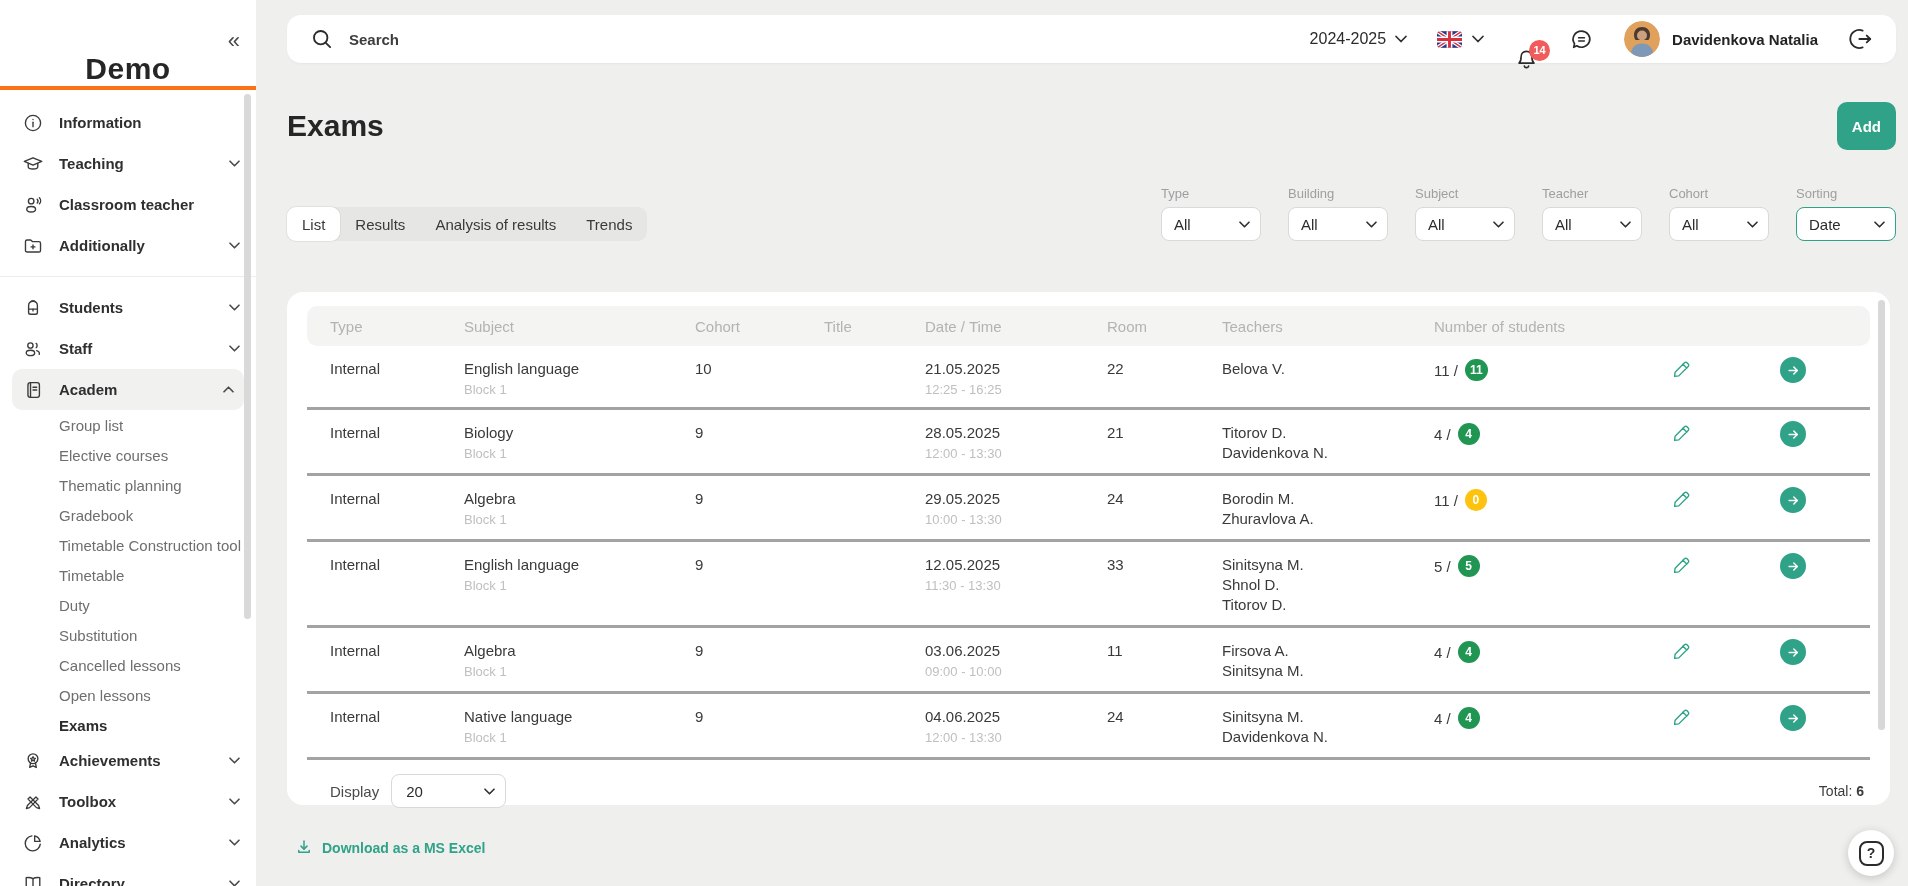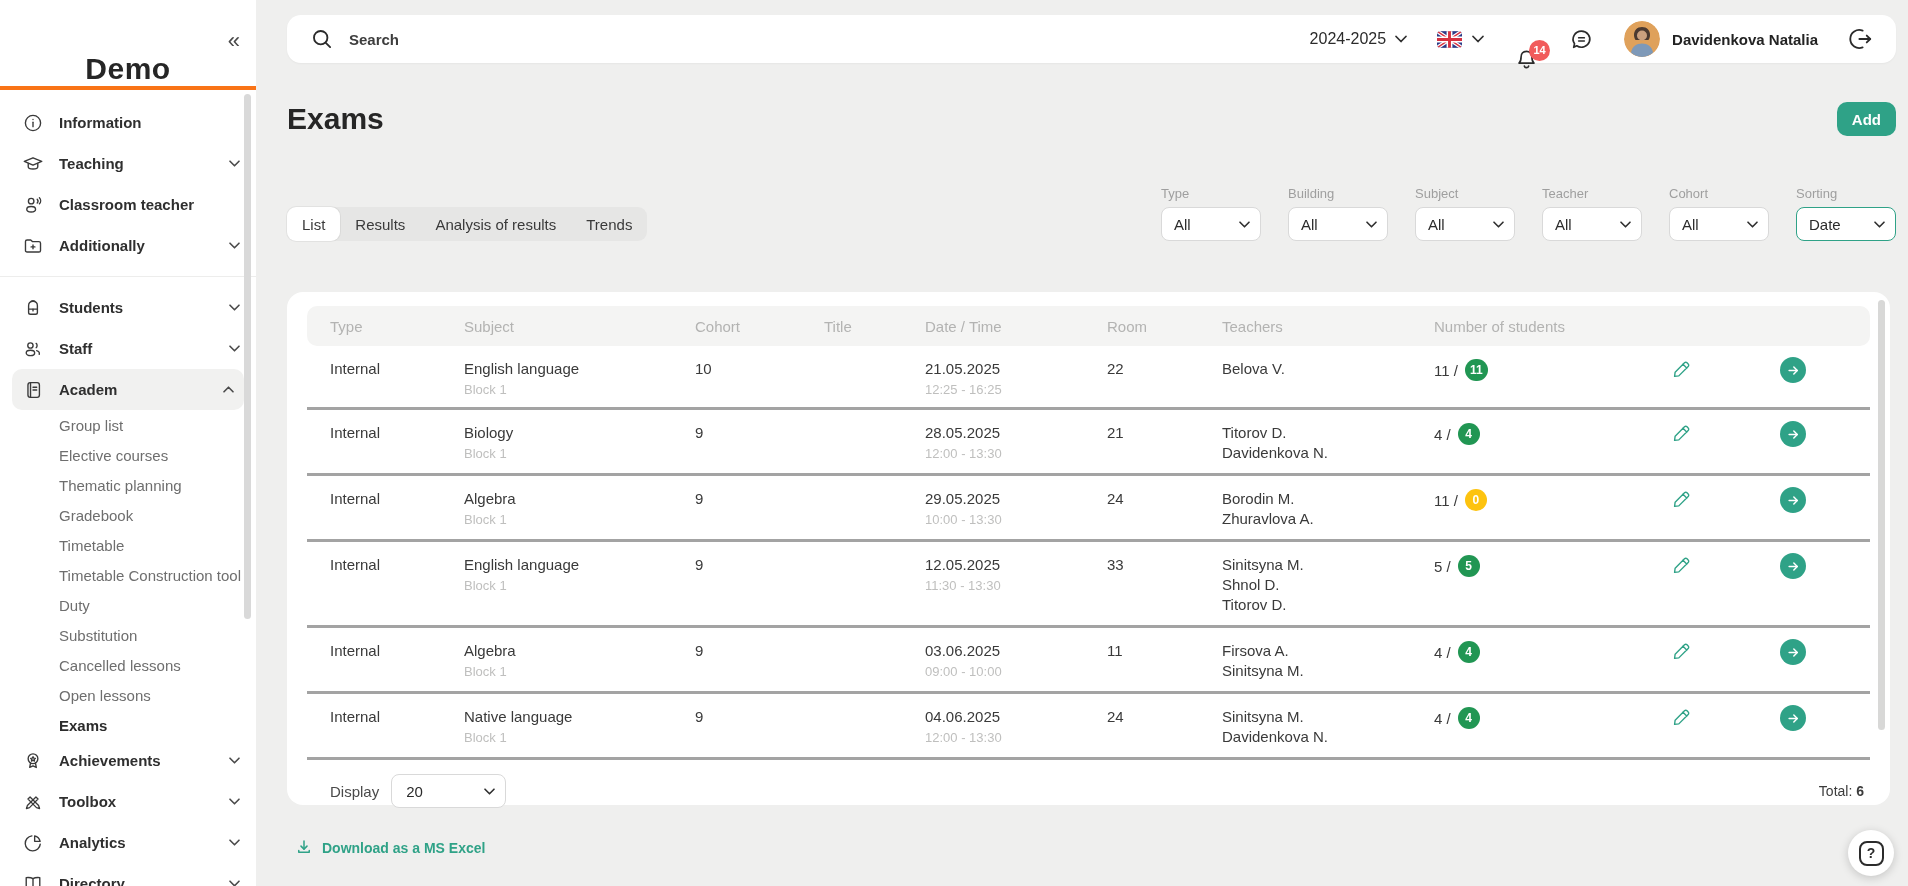--- a/index.html
+++ b/index.html
@@ -35,21 +35,21 @@
   .bell-wrap { position:relative; cursor:pointer;margin-top:40px; }
   .notif-badge { position:absolute; top:-7px; right:-11px; min-width:21px; height:21px; border-radius:11px; background:#f15b5b; color:#fff; font-size:11px; font-weight:700; display:flex; align-items:center; justify-content:center; padding:0 4px; }
   .user-wrap { display:flex; align-items:center; gap:12px; cursor:pointer; }
   .avatar { width:36px; height:36px; border-radius:50%; overflow:hidden; flex:none; }
   .user-name { font-size:15px; font-weight:700; color:#232323; white-space:nowrap; }
   .icon-btn { background:none; border:none; cursor:pointer; padding:0; }
 
   
   .page-header { position:absolute; left:287px; top:102px; width:1609px; display:flex; align-items:center; justify-content:space-between; }
   .page-title { font-size:30px; font-weight:700; color:#262626; }
-  .add-btn { background:#2fa287; color:#fff; font-size:15px; font-weight:700; border:none; border-radius:10px; height:34px; padding:0 15px; cursor:pointer; font-family:inherit; }
+  .add-btn { background:#2fa287; color:#fff; font-size:15px; font-weight:700; border:none; border-radius:10px; height:48px; padding:0 15px; cursor:pointer; font-family:inherit; }
 
   
   .controls-row { position:absolute; left:287px; top:186px; width:1609px; display:flex; justify-content:space-between; align-items:flex-end; }
   .tabs { display:inline-flex; background:#e6e6e5; border-radius:9px; height:34px; }
   .tab { display:flex; align-items:center; padding:0 15px; font-size:15px; color:#3a3a3a; cursor:pointer; border-radius:9px; white-space:nowrap; }
   .tab.active { background:#fff; box-shadow:0 0 0 1px rgba(0,0,0,.05); }
   .filters { display:flex; gap:27px; }
   .filter { display:flex; flex-direction:column; gap:6px; }
   .filter-label { font-size:13px; color:#9f9f9f; }
   .filter-select { width:100px; height:34px; background:#fff; border:1px solid #d9d9d9; border-radius:8px; display:flex; align-items:center; justify-content:space-between; padding:0 10px 0 12px; font-size:15px; color:#2b2b2b; cursor:pointer; }
@@ -191,22 +191,22 @@
           <svg width="11" height="7" viewBox="0 0 11 7" style="transform:rotate(180deg)" fill="none" stroke="#4a4a4a" stroke-width="1.6" stroke-linecap="round" stroke-linejoin="round">
             <path d="M1 1.2 L5.5 5.8 L10 1.2"></path>
           </svg>
         </span>
     </div>
     <div class="subnav">
       <div class="sub-item">Group list</div>
       <div class="sub-item">Elective courses</div>
       <div class="sub-item">Thematic planning</div>
       <div class="sub-item">Gradebook</div>
+      <div class="sub-item">Timetable Construction tool</div>
       <div class="sub-item">Timetable</div>
-      <div class="sub-item">Timetable Construction tool</div>
       <div class="sub-item">Duty</div>
       <div class="sub-item">Substitution</div>
       <div class="sub-item">Cancelled lessons</div>
       <div class="sub-item">Open lessons</div>
       <div class="sub-item active">Exams</div>
     </div>
     <div class="nav-item">
       <span class="nav-icon">
           <svg viewBox="0 0 24 24" fill="none" stroke="#3a3a3a" stroke-width="1.5" stroke-linecap="round" stroke-linejoin="round">
             <circle cx="12" cy="9.5" r="5.3"></circle>

